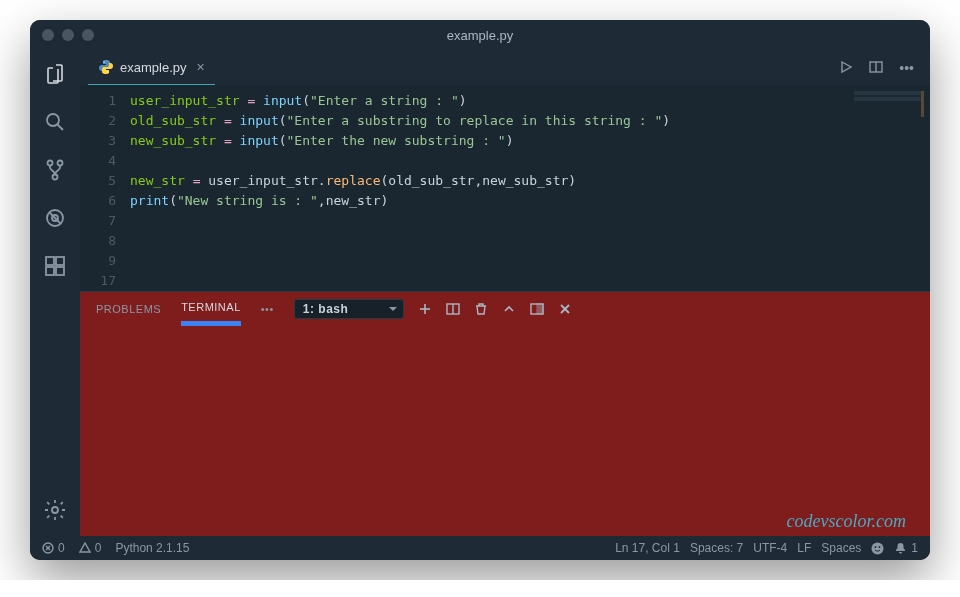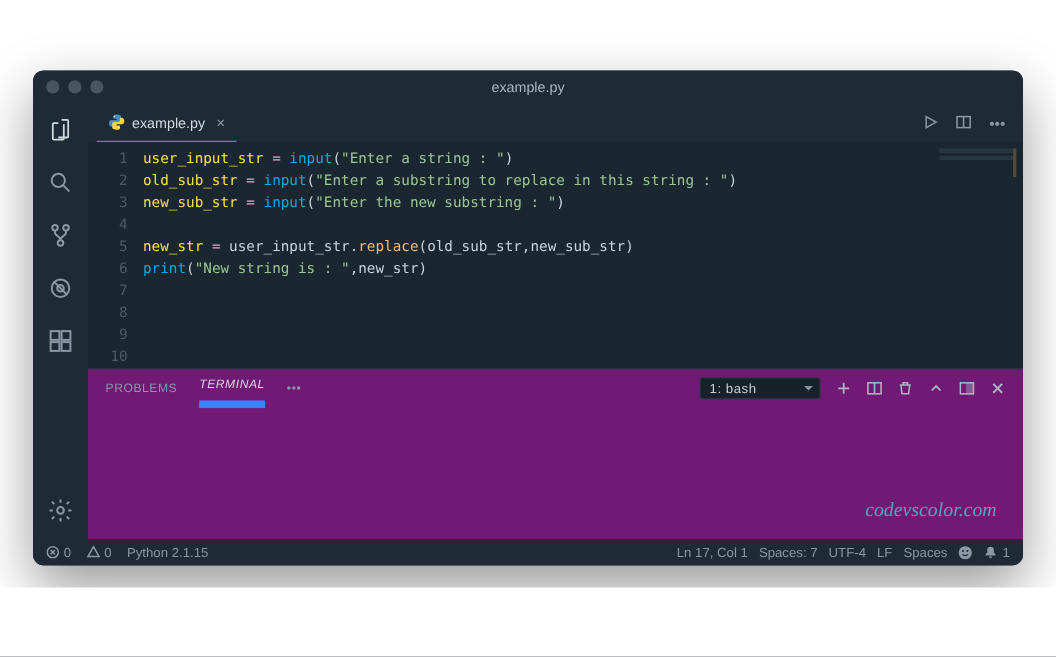--- a/index.html
+++ b/index.html
@@ -6,29 +6,28 @@
   body {
     background: #fff;
     font-family: -apple-system, BlinkMacSystemFont, "Segoe UI", sans-serif;
     display: flex;
     justify-content: center;
     align-items: flex-start;
     padding: 20px;
   }
   .window {
     width: 900px;
-    height: 450px;
+    height: 540px;
     background: #1e2b36;
     border-radius: 10px;
     box-shadow: 0 20px 50px rgba(0,0,0,0.4);
     overflow: hidden;
     display: flex;
     flex-direction: column;
     position: relative;
-    margin-top: 44px;
   }
   .titlebar {
     height: 30px;
     background: #1e2b36;
     display: flex;
     align-items: center;
     padding: 0 12px;
     position: relative;
   }
   .traffic-lights { display: flex; gap: 8px; }
@@ -112,74 +111,74 @@
     padding-top: 6px;
     position: relative;
   }
   .gutter {
     width: 50px;
     text-align: right;
     color: #4a5a68;
     padding-right: 14px;
   }
   .code { flex: 1; color: #c9d3dc; white-space: pre; }
-  .tk-var { color: #fde047; }
+  .tk-var { color: #84cc16; }
   .tk-op { color: #e0a3c0; }
-  .tk-fn { color: #0ea5e9; }
+  .tk-fn { color: #7dd3fc; }
   .tk-str { color: #99c794; }
   .tk-method { color: #fdba74; }
   .minimap {
     position: absolute;
     top: 6px; right: 6px;
     width: 70px; height: 26px;
     opacity: 0.35;
     background: linear-gradient(#3d5463 0%, #3d5463 15%, transparent 15%, transparent 25%, #3d5463 25%, #3d5463 40%, transparent 40%);
     border-right: 3px solid #c98a3e;
   }
   .panel {
     flex: 1;
     display: flex;
-    flex-direction: column;
-    background: #701a75;
+    flex-direction: row;
+    background: #7f1d1d;
     border-top: 1px solid #2a3945;
     min-height: 0;
   }
   .panel-tabs {
     height: 34px;
     display: flex;
     align-items: center;
     padding: 0 16px;
     gap: 20px;
     font-size: 11px;
     color: #8a97a4;
     letter-spacing: 0.5px;
   }
   .panel-tab { cursor: pointer; padding: 8px 0; }
   .panel-tab.active {
     color: #d4d9de;
-    border-bottom: 7px solid #3b82f6;
-    font-style: italic;
+    border-bottom: 5px solid #3b82f6;
   }
   .panel-dots { color: #8a97a4; cursor: pointer; }
   .panel-right {
     margin-left: auto;
     display: flex;
     align-items: center;
     gap: 14px;
     color: #aab7c4;
   }
   .term-select {
     background: #16212a;
     border: 1px solid #2a3945;
     color: #c9d3dc;
     font-size: 12px;
     padding: 2px 20px 2px 8px;
     border-radius: 3px;
     position: relative;
     min-width: 110px;
+    font-weight: bold;
   }
   .term-select::after {
     content: "";
     position: absolute;
     right: 6px; top: 50%;
     transform: translateY(-50%);
     border-left: 4px solid transparent;
     border-right: 4px solid transparent;
     border-top: 4px solid #8a97a4;
   }
@@ -190,21 +189,21 @@
     font-size: 13px;
     line-height: 18px;
     color: #c9d3dc;
     padding: 6px 16px;
     white-space: pre;
     overflow: hidden;
   }
   .watermark {
     position: absolute;
     right: 24px;
-    bottom: 40px;
+    bottom: 28px;
     color: #4aa8c2;
     font-style: italic;
     font-family: cursive;
     font-size: 18px;
   }
   .statusbar {
     height: 24px;
     background: #1e2b36;
     color: #8a97a4;
     font-size: 12px;
@@ -313,21 +312,21 @@
         <div class="gutter" id="gutter">
             <div>1</div>
             <div>2</div>
             <div>3</div>
             <div>4</div>
             <div>5</div>
             <div>6</div>
             <div>7</div>
             <div>8</div>
             <div>9</div>
-            <div>10</div>
+            <div>17</div>
           </div>
         <div class="code" id="code"><div><span class="tk-var">user_input_str</span> <span class="tk-op">=</span> <span class="tk-fn">input</span>(<span class="tk-str">"Enter a string : "</span>)</div><div><span class="tk-var">old_sub_str</span> <span class="tk-op">=</span> <span class="tk-fn">input</span>(<span class="tk-str">"Enter a substring to replace in this string : "</span>)</div><div><span class="tk-var">new_sub_str</span> <span class="tk-op">=</span> <span class="tk-fn">input</span>(<span class="tk-str">"Enter the new substring : "</span>)</div><div>&nbsp;</div><div><span class="tk-var">new_str</span> <span class="tk-op">=</span> user_input_str.<span class="tk-method">replace</span>(old_sub_str,new_sub_str)</div><div><span class="tk-fn">print</span>(<span class="tk-str">"New string is : "</span>,new_str)</div><div>&nbsp;</div><div>&nbsp;</div><div>&nbsp;</div><div>&nbsp;</div></div>
         <div class="minimap"></div>
       </div>
 
       <div class="panel">
         <div class="panel-tabs">
           <div class="panel-tab">PROBLEMS</div>
           <div class="panel-tab active">TERMINAL</div>
           <div class="panel-dots">•••</div>

